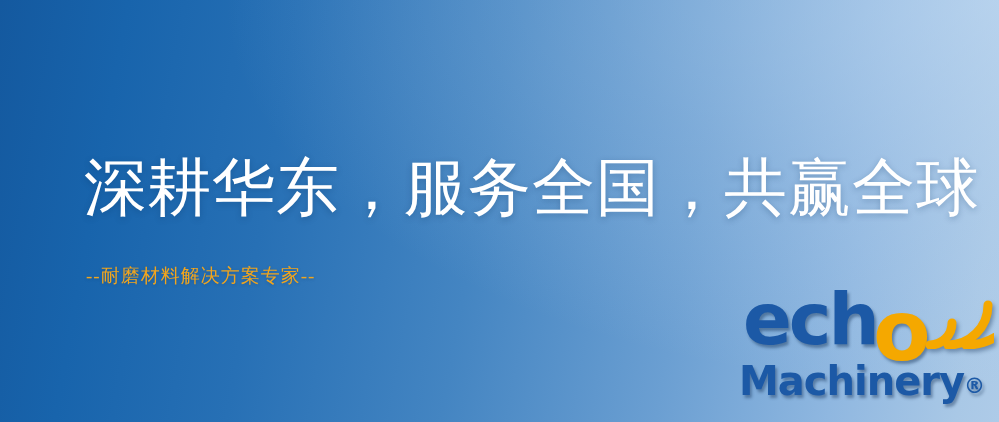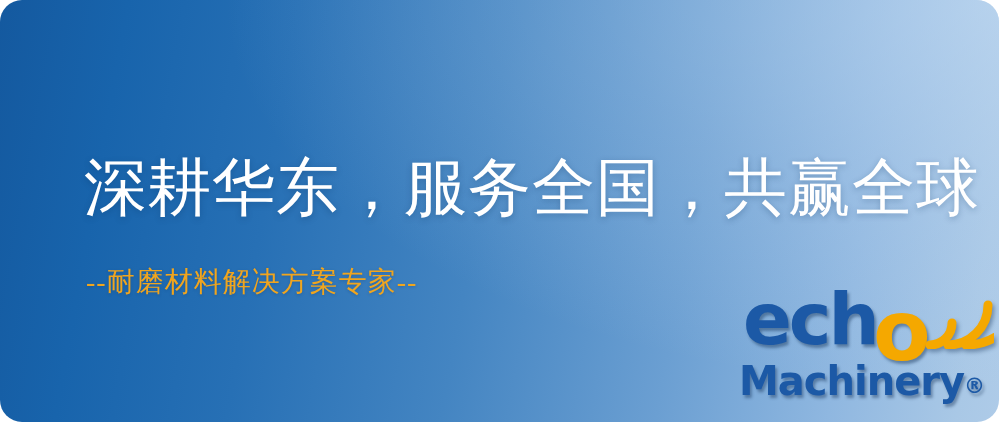--- a/index.html
+++ b/index.html
@@ -17,21 +17,20 @@
     font-family: "Liberation Sans", "DejaVu Sans", sans-serif;
     background: linear-gradient(100deg,
         #14599f 0%,
         #1864ac 12%,
         #2770b5 28%,
         #4485c2 48%,
         #6b9fd2 68%,
         #8fb7e0 84%,
         #a9c8e6 96%,
         #aecbe8 100%);
-    border-radius: 22px;
   }
 
   
   .banner-sheen {
     position: absolute;
     inset: 0;
     background: radial-gradient(125% 150% at 100% 0%,
         rgba(200, 222, 244, 0.55) 0%,
         rgba(190, 214, 240, 0.25) 32%,
         rgba(255, 255, 255, 0.0) 62%);
@@ -51,21 +50,21 @@
     white-space: nowrap;
     text-shadow: 0 2px 6px rgba(10, 50, 95, 0.28);
   }
 
   .subtitle {
     position: absolute;
     left: 86px;
     top: 265px;
     color: #f0a51e;
     font-family: "Liberation Serif", "DejaVu Serif", serif;
-    font-size: 28px;
+    font-size: 19px;
     line-height: 1.2;
     font-weight: 400;
     letter-spacing: 1px;
     white-space: nowrap;
     text-shadow: 0 1px 3px rgba(20, 60, 110, 0.30);
   }
 
   
   .logo {
     position: absolute;

